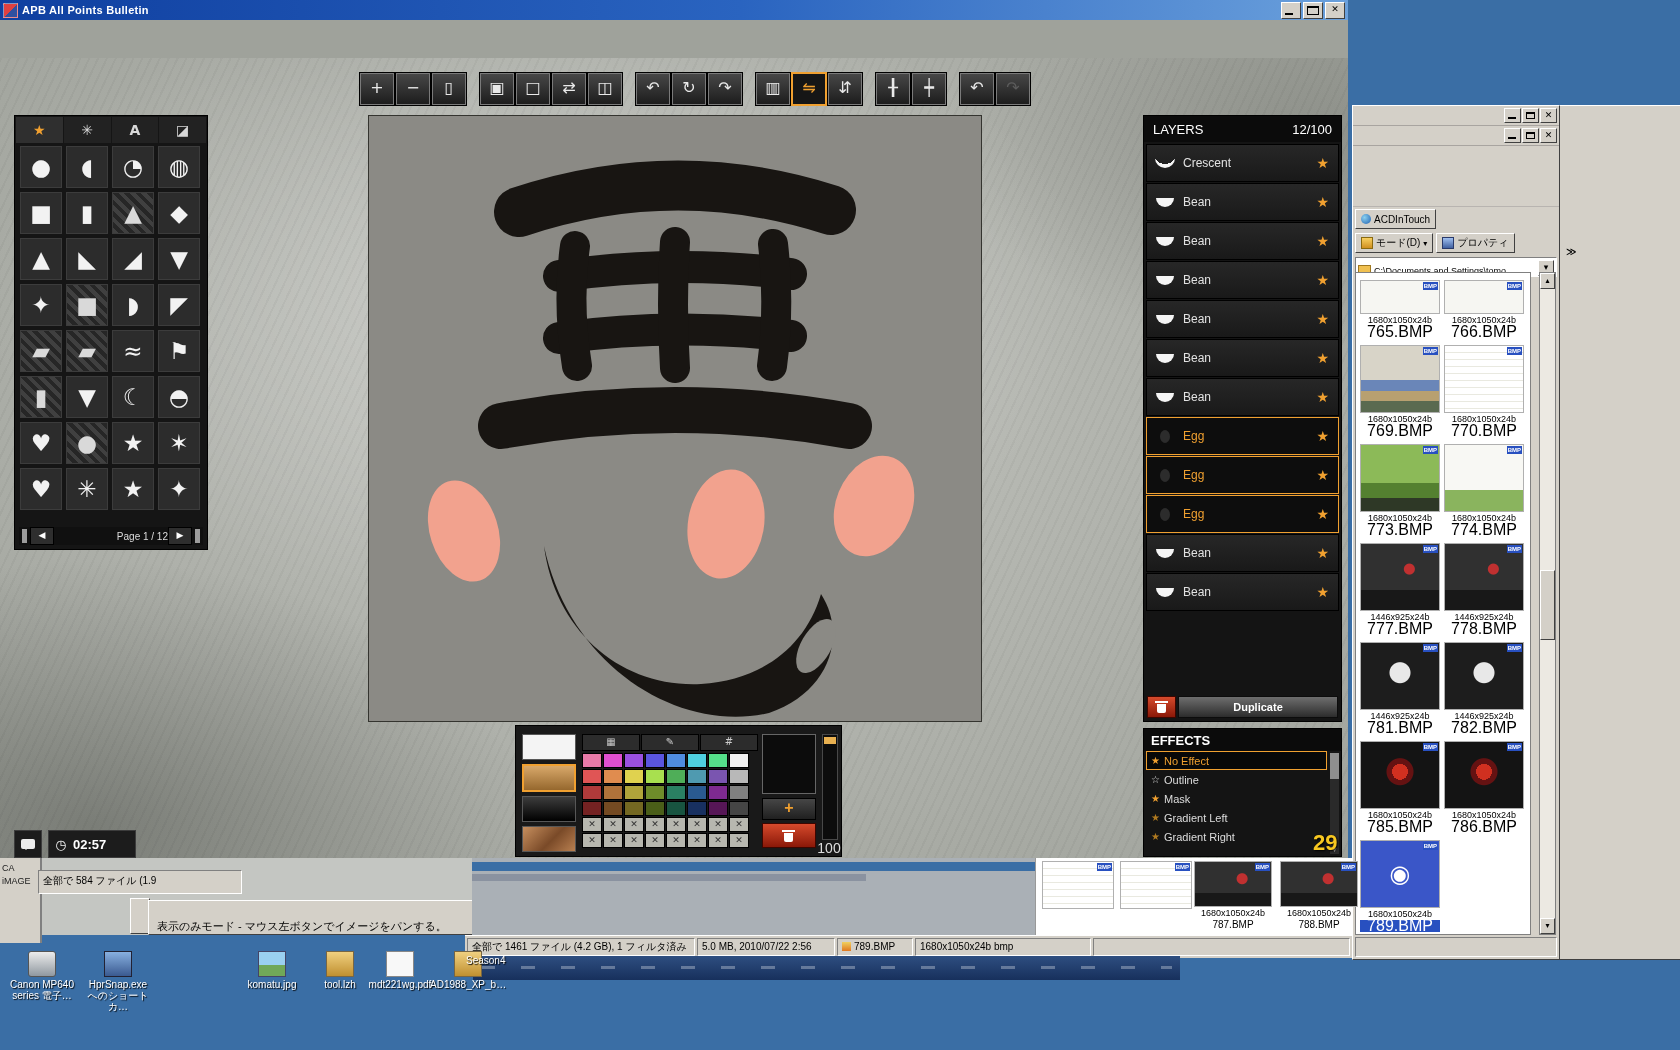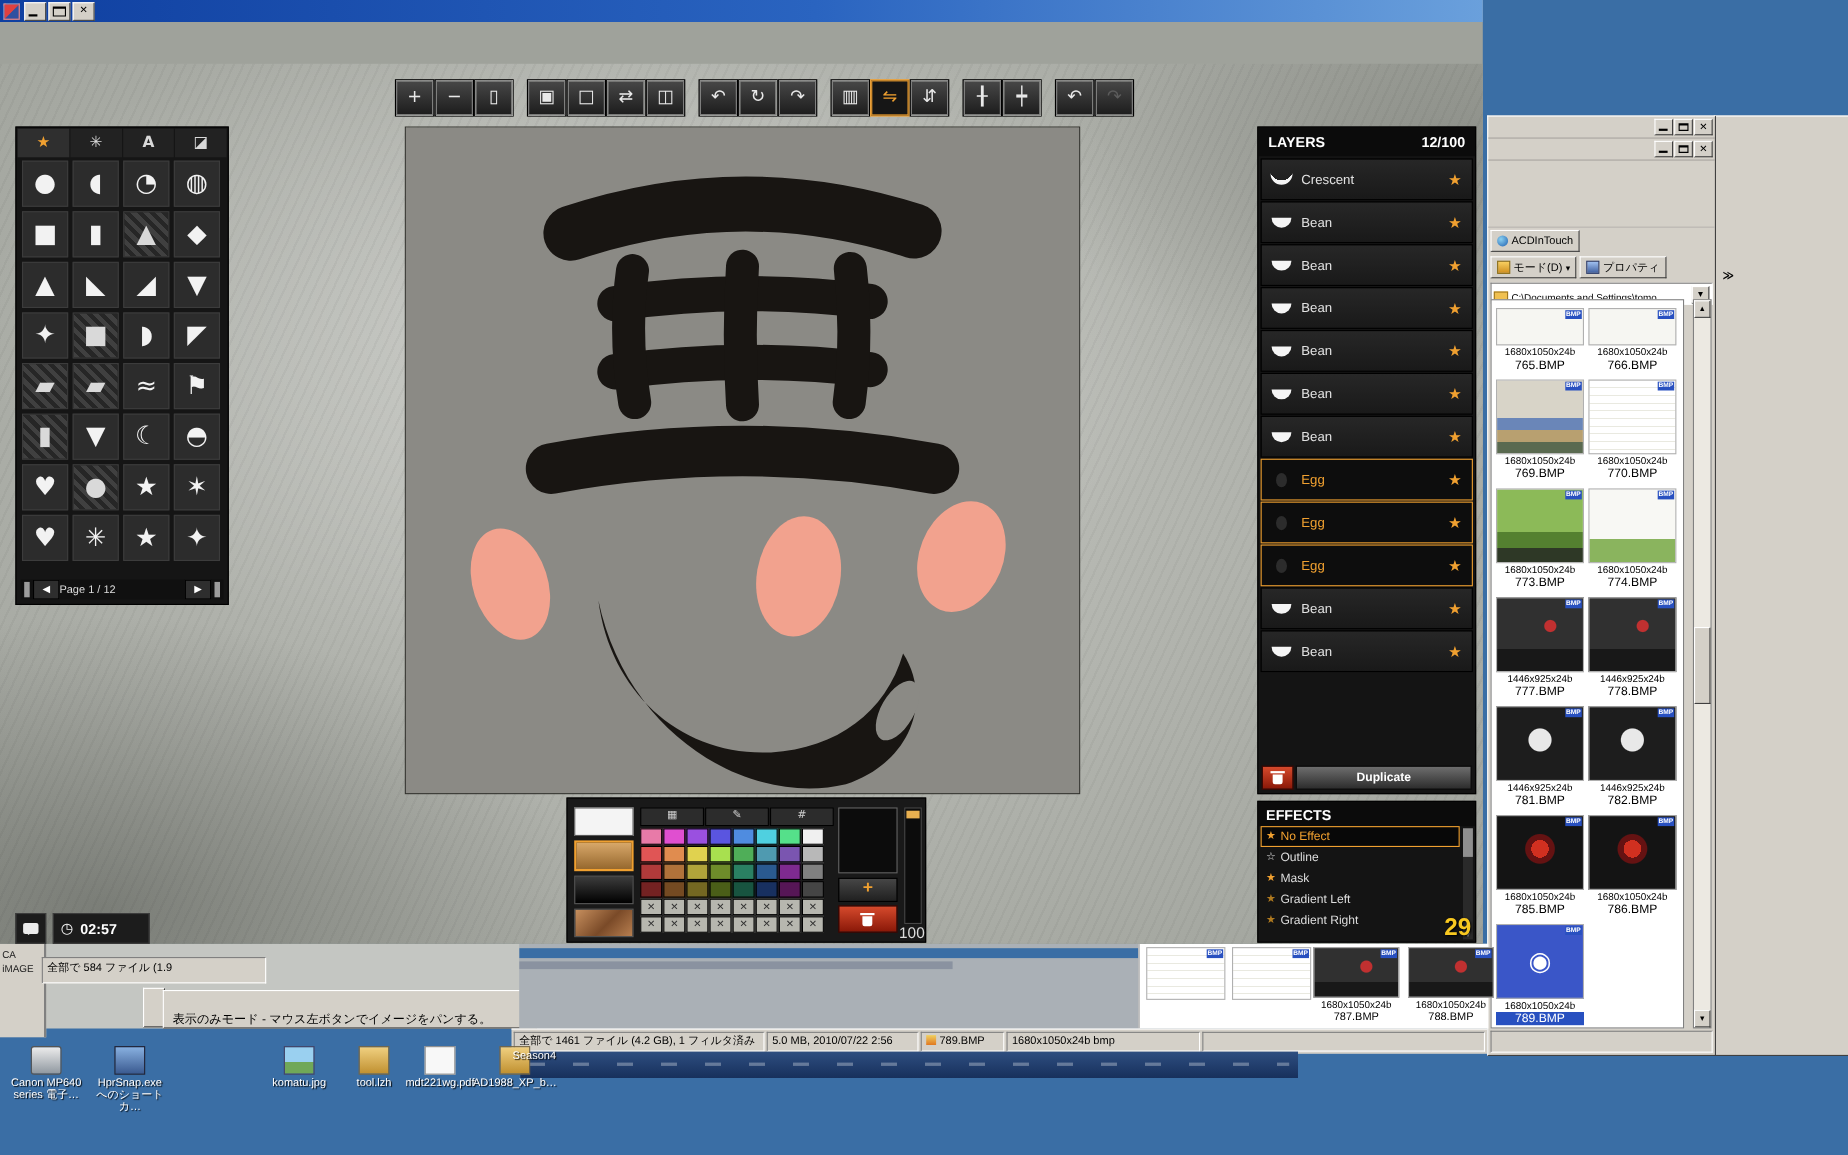--- a/index.html
+++ b/index.html
@@ -70,30 +70,30 @@
   .sgrid{position:absolute;left:5px;top:30px;display:grid;grid-template-columns:repeat(4,42px);grid-auto-rows:42px;gap:4px}
   .scell{background:#2c2c2c;border:1px solid #3c3c3c;display:flex;align-items:center;justify-content:center}
   .scell.hatched{background:repeating-linear-gradient(45deg,#404040 0 4px,#262626 4px 8px)}
   .sglyph{color:#f2f2f2;font-size:23px;line-height:1;font-family:"DejaVu Sans",sans-serif}
   .scell.hatched .sglyph{color:#d9d9d9}
   .spage{position:absolute;left:4px;right:4px;bottom:4px;height:18px;background:#101010;display:flex;align-items:center}
   .pcap{width:5px;height:14px;background:#9c9c9c;margin:0 3px}
   .pbtn{width:22px;height:16px;background:#2e2e2e;border:1px solid #000;position:relative}
   .pbtn::after{position:absolute;inset:0;text-align:center;line-height:15px;font-size:9px;color:#fff}
   .pprev::after{content:"◀"} .pnext::after{content:"▶"}
-  .plabel{flex:1;text-align:left;color:#ddd;font-size:10px}
+  .plabel{flex:1;text-align:right;color:#ddd;font-size:10px}
 
   
   .canvas{position:absolute;left:368px;top:115px;width:612px;height:605px;border:1px solid #34342f}
   .canvas svg{display:block}
 
   
   .lpanel{position:absolute;left:1143px;top:115px;width:197px;height:605px;background:#141414;border:1px solid #000}
   .lhdr{position:absolute;left:0;top:0;right:0;height:26px;background:#0b0b0b;display:flex;align-items:center;
-    justify-content:space-between;padding:0 9px;color:#fff;font-weight:bold;font-size:13px}
+    justify-content:space-between;padding:0 9px;color:#fff;font-weight:normal;font-size:13px}
   .lrows{position:absolute;left:2px;right:2px;top:28px}
   .lrow{height:36px;margin-bottom:1px;background:linear-gradient(#272727,#191919);border:1px solid #000;
     display:flex;align-items:center}
   .lic{width:36px;display:flex;justify-content:center;align-items:center}
   .shape-ic{display:block}
   .shape-ic.bean{width:18px;height:9px;background:#f5f5f5;border-radius:0 0 9px 9px}
   .shape-ic.crescent{width:20px;height:10px;border-radius:0 0 10px 10px;
     background:radial-gradient(circle at 50% -5px,transparent 11px,#f5f5f5 11px)}
   .shape-ic.egg{width:10px;height:13px;border-radius:50%;background:#2c2c2c}
   .llabel{flex:1;color:#e2e2e2;font-size:12px}
@@ -172,21 +172,21 @@
   .vpath{flex:1;white-space:nowrap;overflow:hidden;color:#000}
   .vdrop{width:14px;height:14px;position:relative}
   .vdrop::after{content:"▾";position:absolute;inset:0;text-align:center;line-height:12px;font-size:9px}
   .vthumbs{position:absolute;left:2px;top:166px;width:172px;bottom:24px;background:#fff;
     border:1px solid #808080;overflow:hidden;display:flex;flex-wrap:wrap;align-content:flex-start;padding-left:2px}
   .vcell{width:80px;margin:7px 2px 0 2px}
   .vimg{position:relative;height:66px;border:1px solid #b0b0b0}
   .vimg.t-cut{height:32px}
   .badge{position:absolute;top:1px;right:1px;background:#2850c0;color:#fff;font-size:6px;line-height:8px;padding:0 1px;font-weight:bold}
   .vsize{font-size:9px;line-height:12px;text-align:center;color:#000;white-space:nowrap}
-  .vname{font-size:11px;line-height:12px;text-align:center;color:#000}
+  .vname{font-size:16px;line-height:12px;text-align:center;color:#000}
   .vname.sel{background:#2850c0;color:#fff}
   .t-page{background:repeating-linear-gradient(180deg,#ffffff 0 6px,#e9e9e0 6px 7px)}
   .t-cut{background:#f6f6f2}
   .t-colorful{background:linear-gradient(180deg,#d8d4c8 0 52%,#6a86b8 52% 68%,#b8a070 68% 84%,#5a6a50 84%)}
   .t-green{background:linear-gradient(180deg,#8cba58 0 58%,#548030 58% 80%,#2e3826 80%)}
   .t-pagegreen{background:linear-gradient(180deg,#f8f8f4 0 68%,#8ab45e 68%)}
   .t-dark{background:radial-gradient(circle at 62% 38%,#c03030 0 5px,transparent 6px),
           linear-gradient(180deg,#303030 0 70%,#181818 70%),#282828}
   .t-dark2{background:radial-gradient(circle at 50% 45%,#e8e8e8 0 10px,transparent 11px),#1d1d1d}
   .t-red{background:radial-gradient(circle at 50% 45%,#d03020 0 8px,#651212 8px 13px,transparent 14px),#141414}
@@ -484,20 +484,21 @@
         <div></div>
       </div>
     </div>
 </div>
 <div class="season">Season4</div>
 <div class="tfrag"></div>
 
 <div class="apb abs">
   <div class="titlebar">
     <div class="tb-icon"></div>
+    <div class="tb-title">APB All Points Bulletin</div>
     <div class="tb-btns">
       <div class="wbtn bmin"></div>
       <div class="wbtn bmax"></div>
       <div class="wbtn bcls"></div>
     </div>
   </div>
 
 
   <div class="grunge"></div>
 

